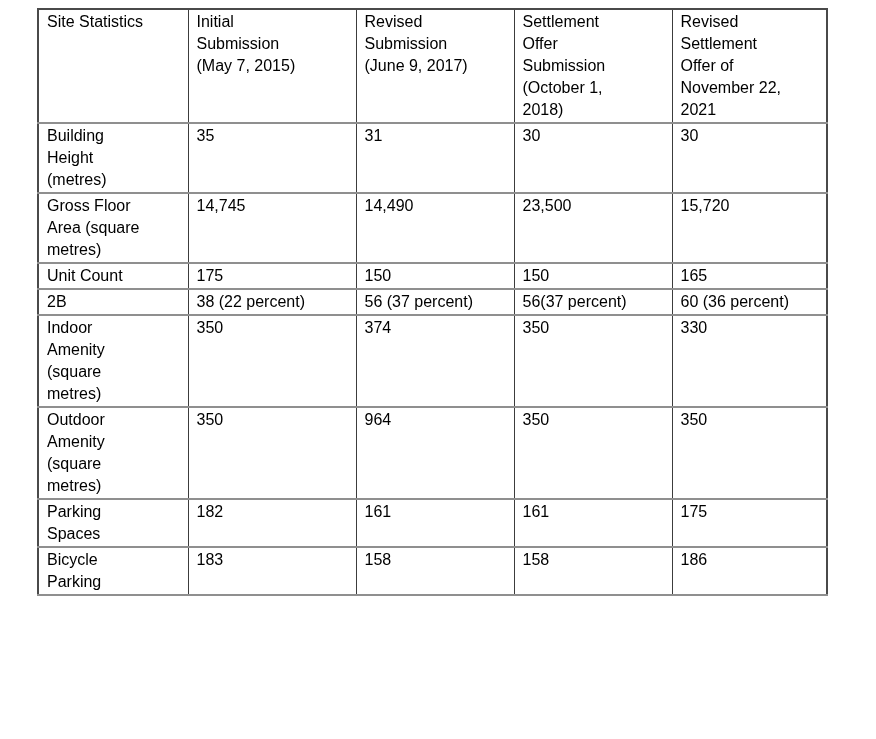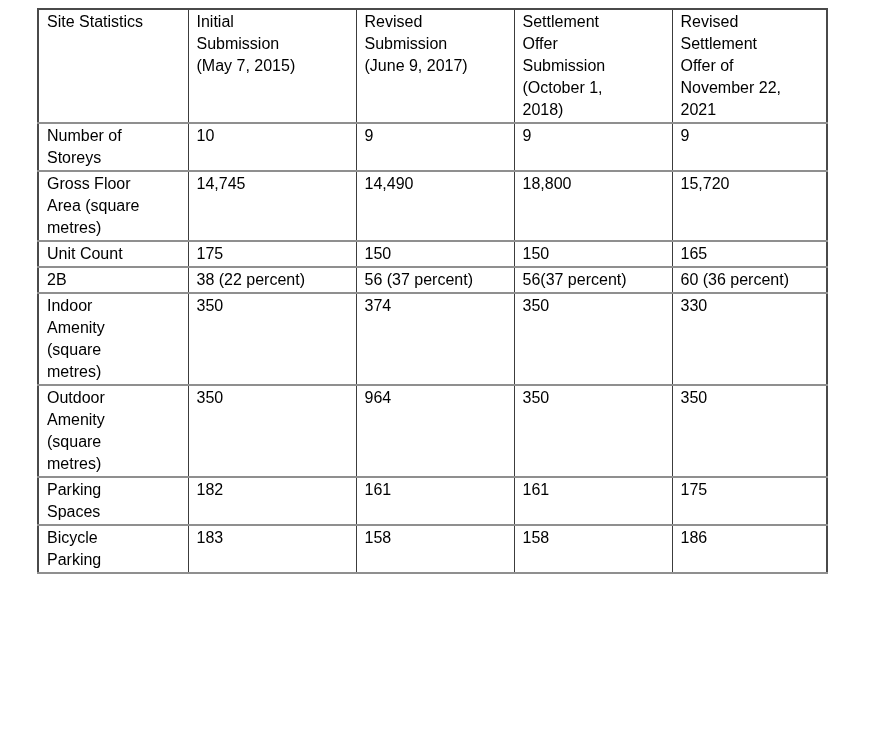--- a/index.html
+++ b/index.html
@@ -74,35 +74,36 @@
 (October 1,
 2018)</th>
         <th>Revised
 Settlement
 Offer of
 November 22,
 2021</th>
       </tr>
     </thead>
     <tbody>
-      <tr class="h-2line">
-        <td>Number of
-Storeys</td>
-        <td>10</td>
-        <td>9</td>
-        <td>9</td>
-        <td>9</td>
+      <tr class="h-3line">
+        <td>Building
+Height
+(metres)</td>
+        <td>35</td>
+        <td>31</td>
+        <td>30</td>
+        <td>30</td>
       </tr>
       <tr class="h-3line">
         <td>Gross Floor
 Area (square
 metres)</td>
         <td>14,745</td>
         <td>14,490</td>
-        <td>18,800</td>
+        <td>23,500</td>
         <td>15,720</td>
       </tr>
       <tr class="h-1line">
         <td>Unit Count</td>
         <td>175</td>
         <td>150</td>
         <td>150</td>
         <td>165</td>
       </tr>
       <tr class="h-1line">

